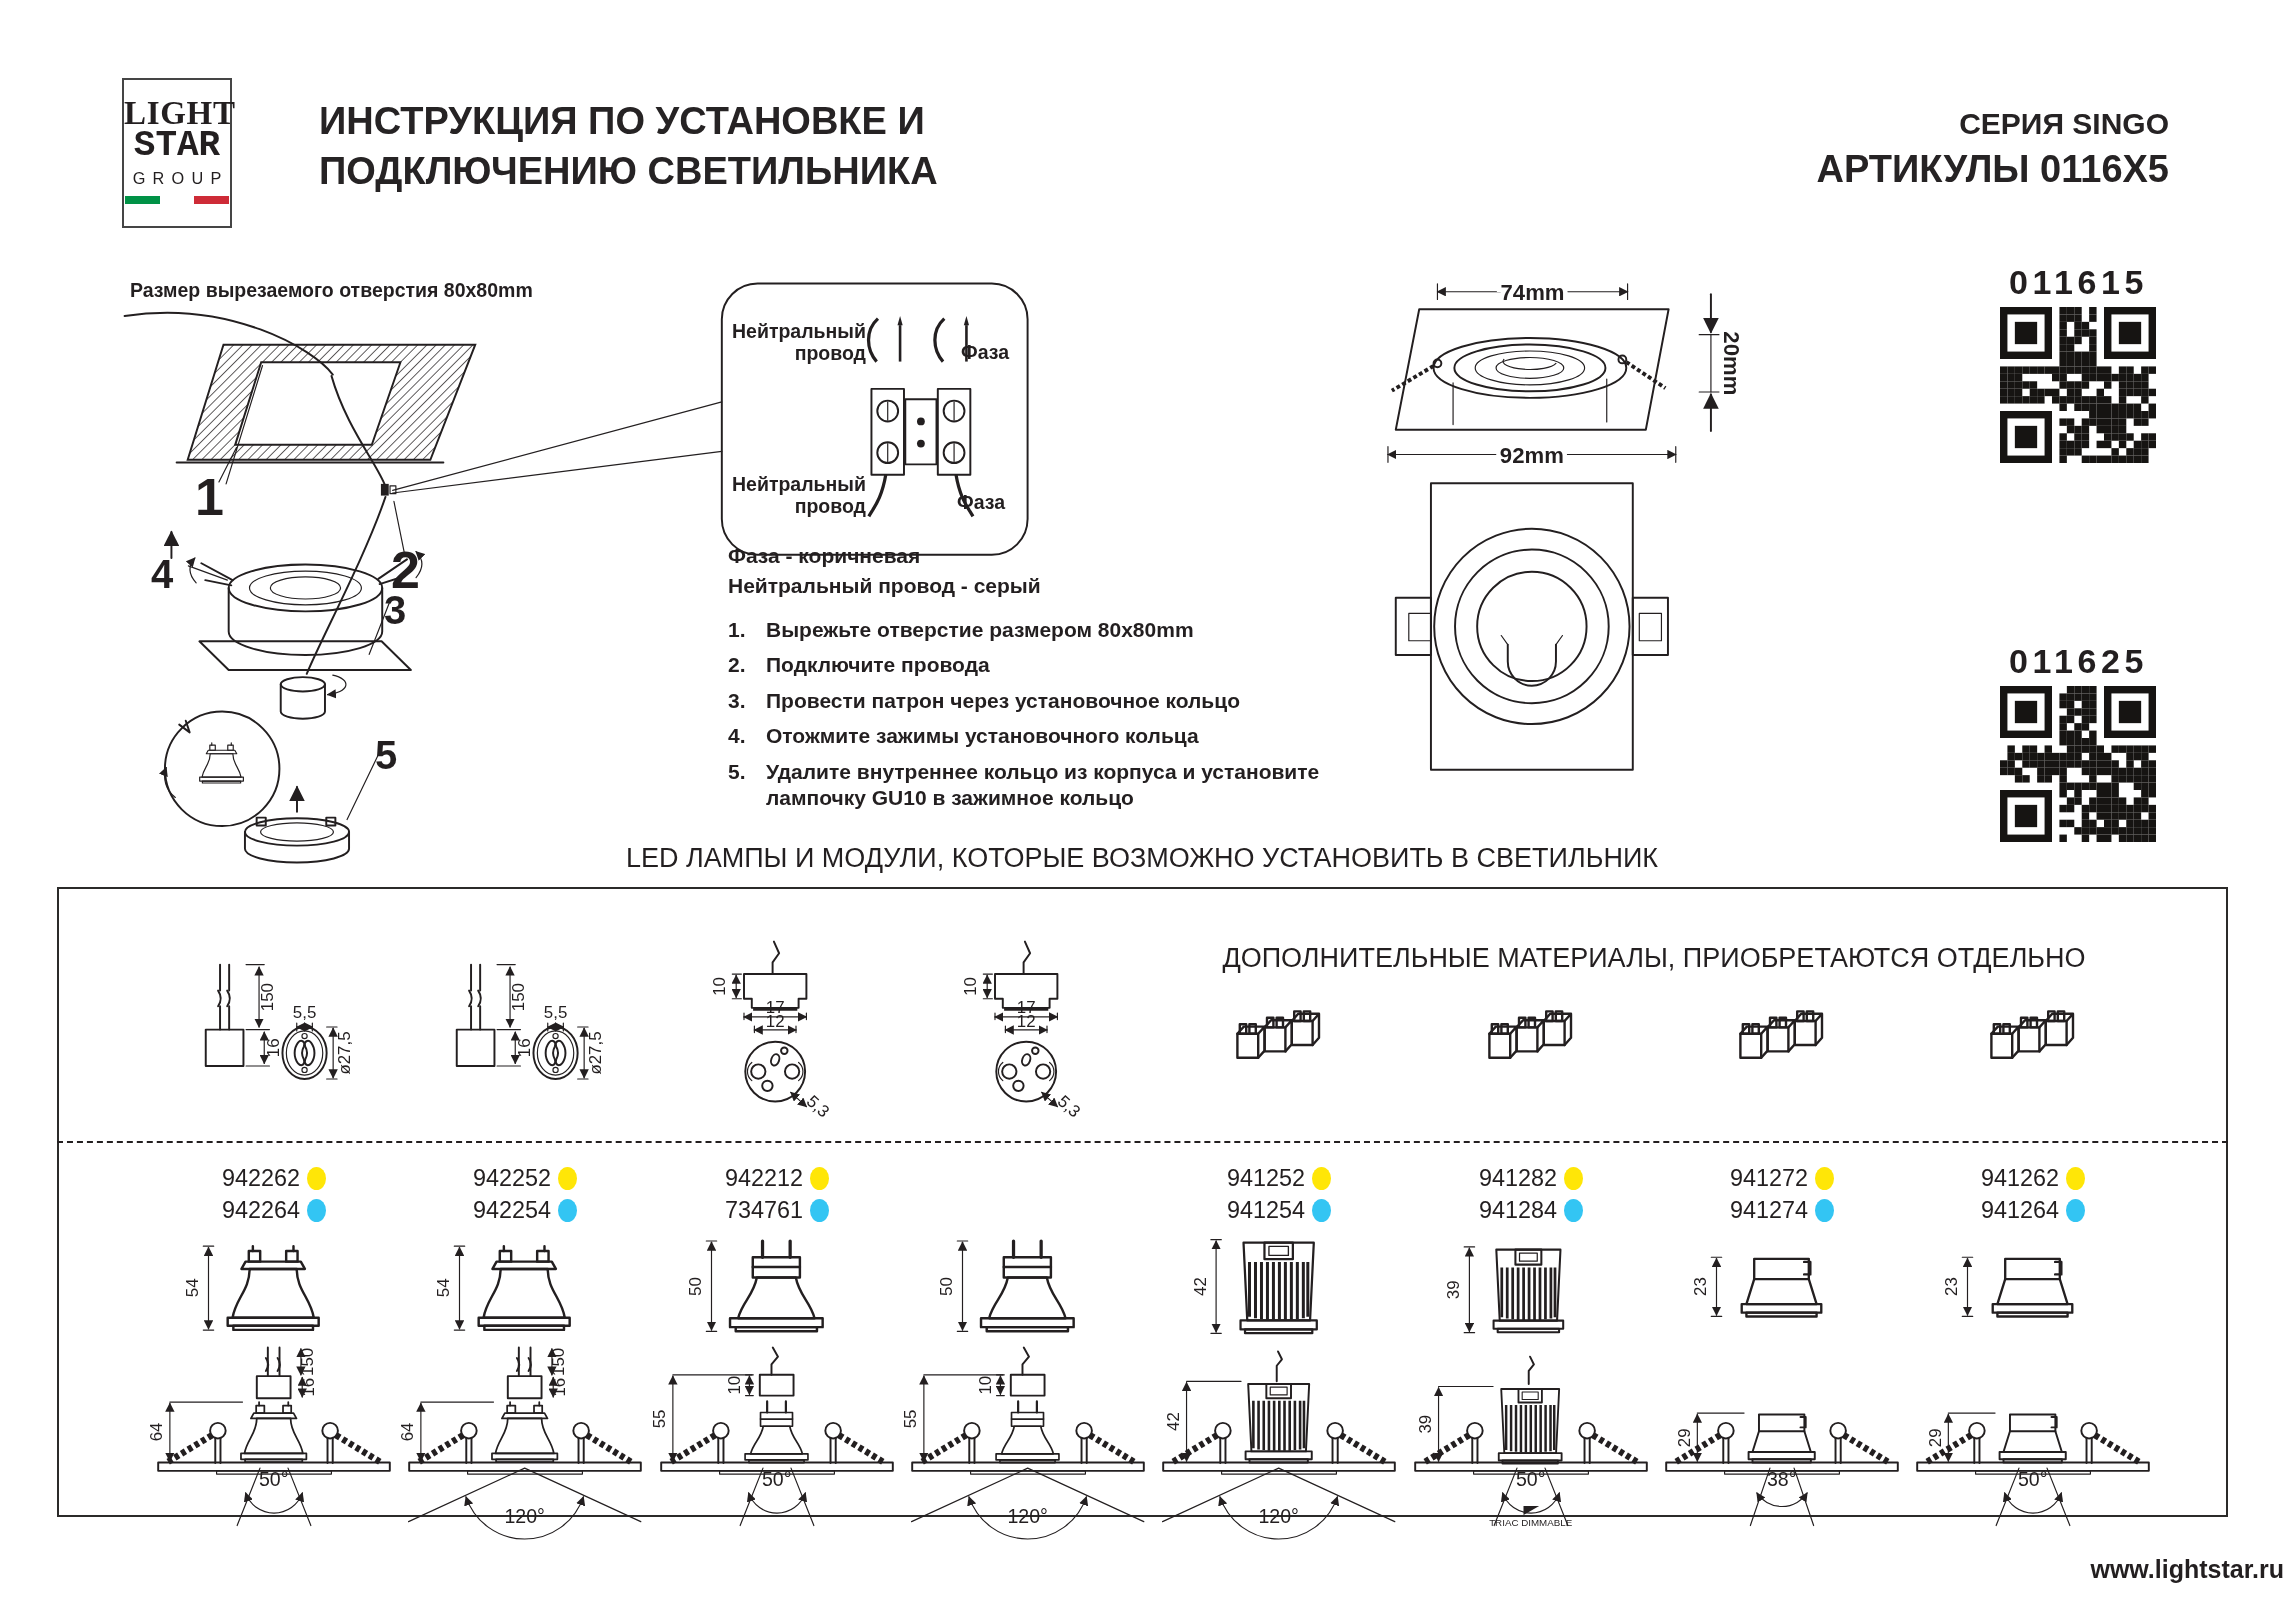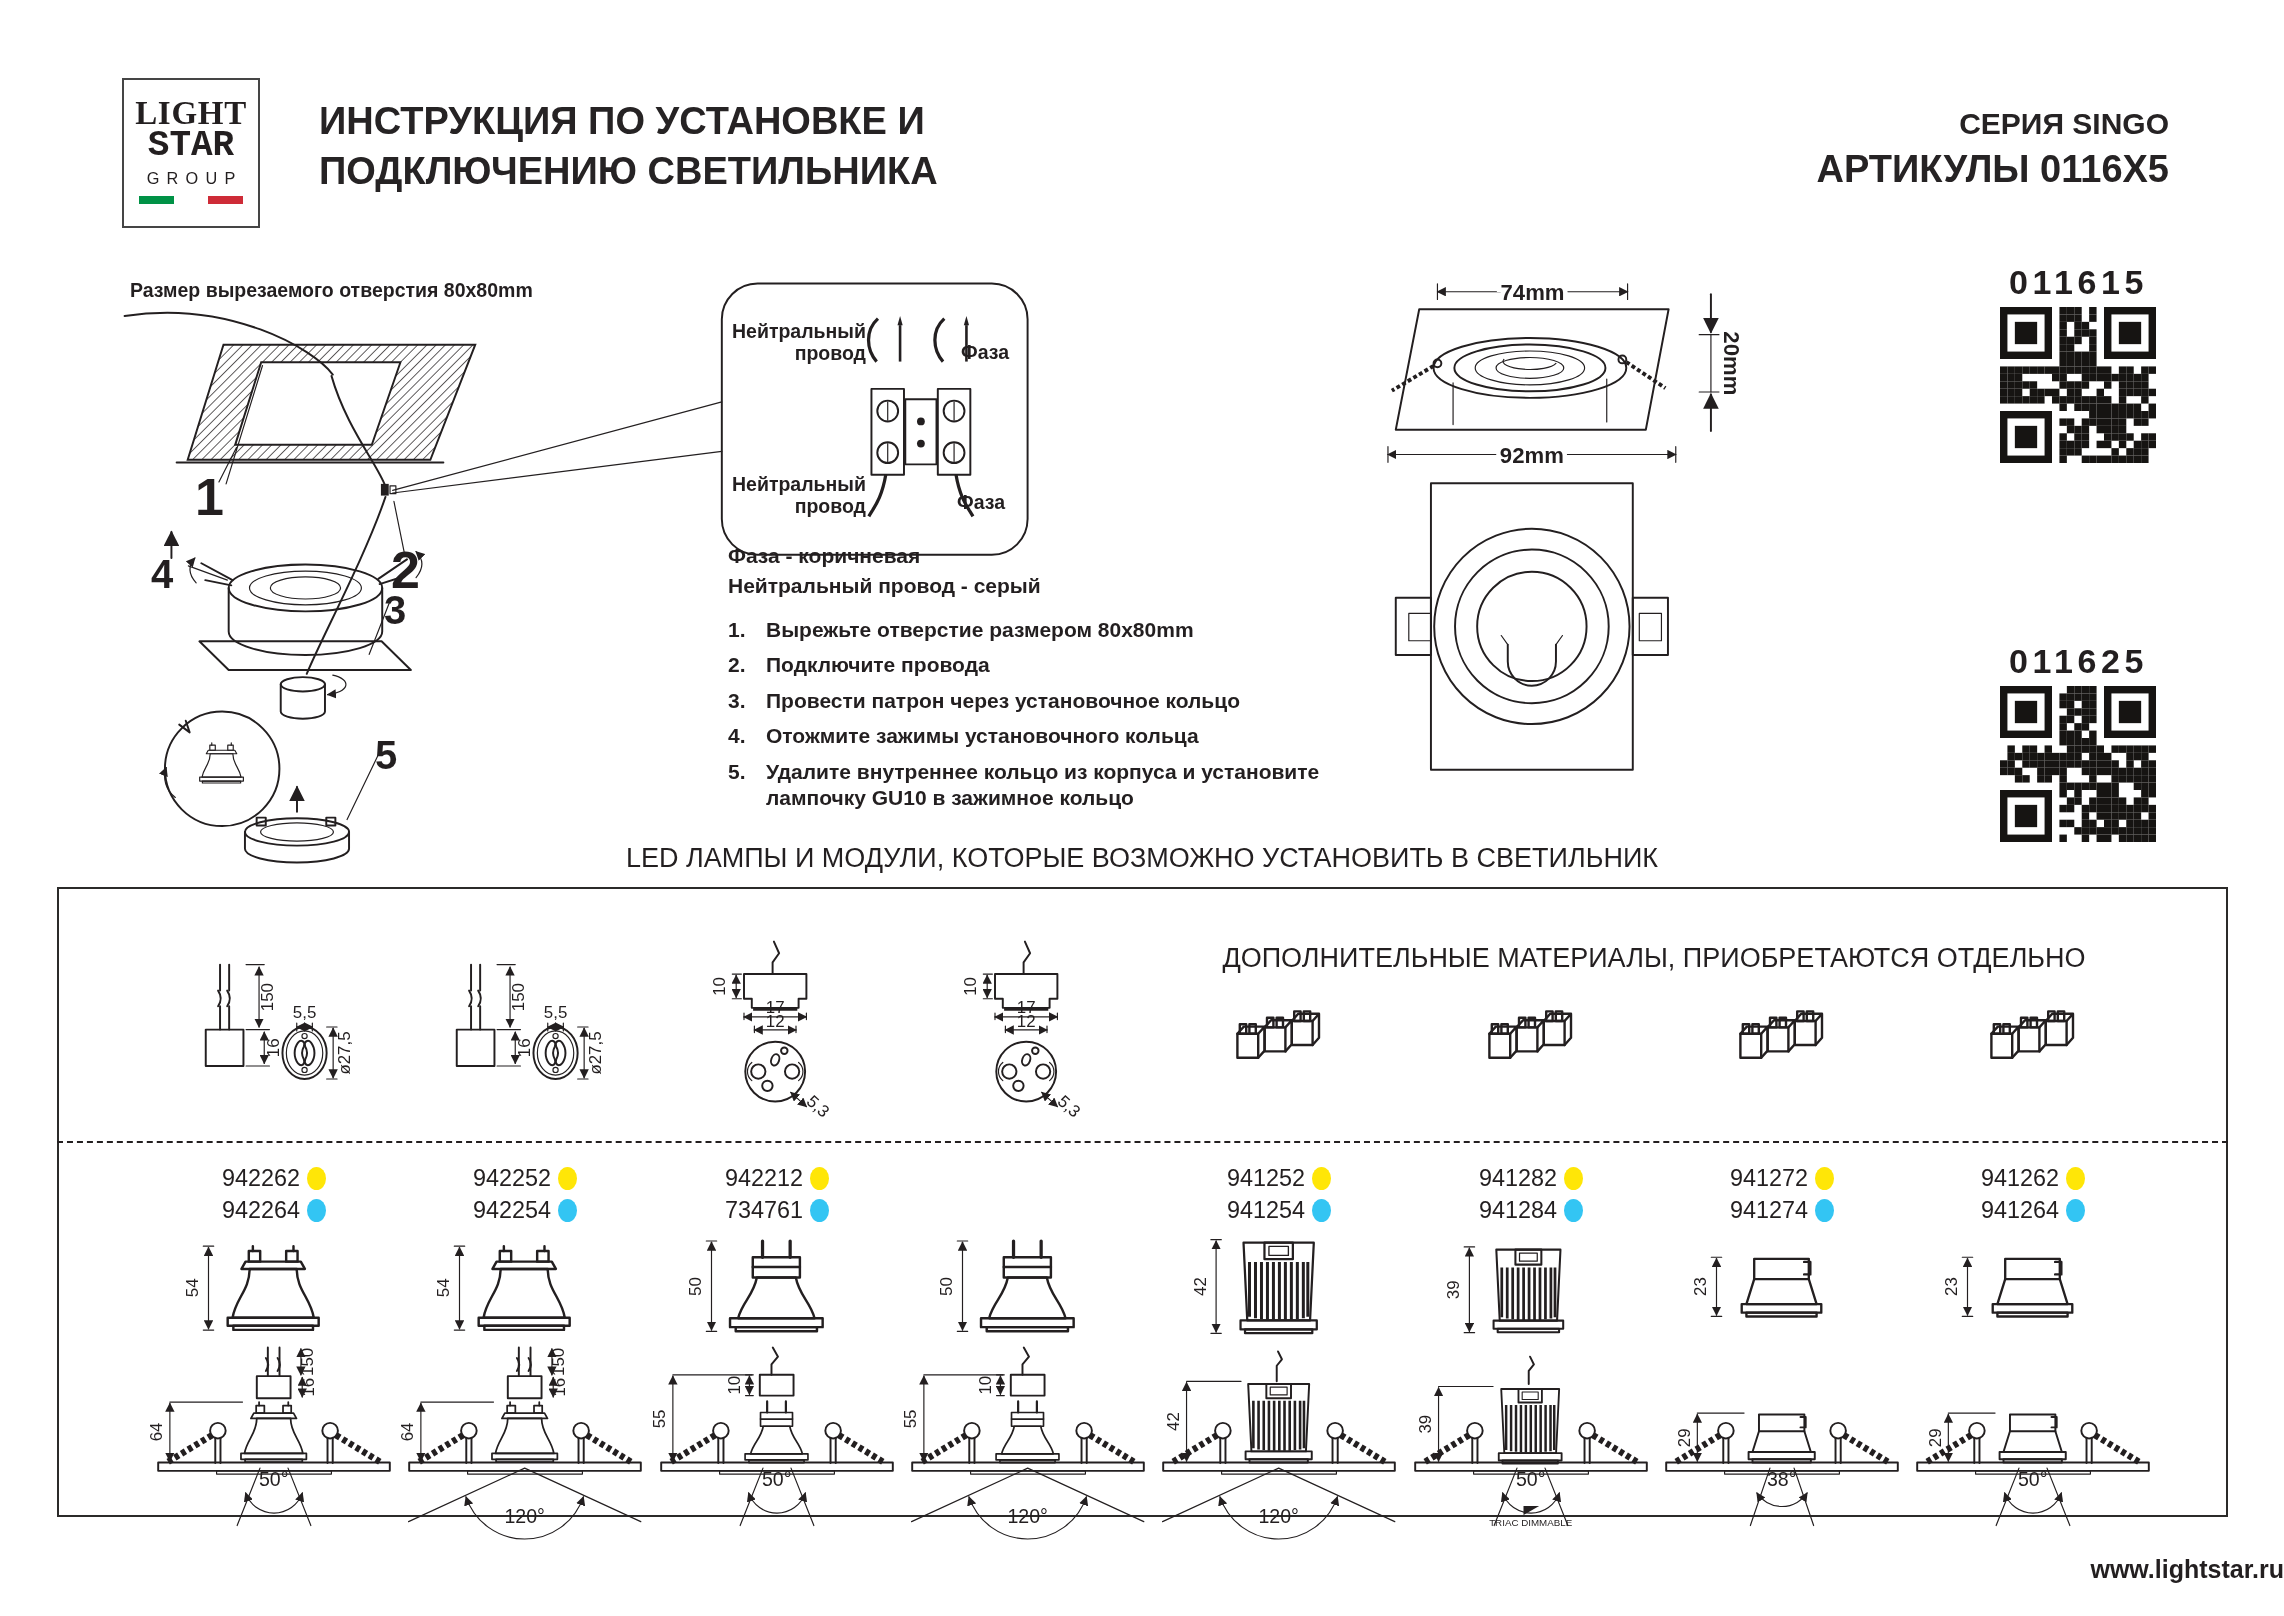--- a/index.html
+++ b/index.html
@@ -8,21 +8,21 @@
   .abs{position:absolute}
   svg{overflow:visible;display:block}
   .ln{fill:none;stroke:#231f20;stroke-width:3;stroke-linecap:round;stroke-linejoin:round}
   .th{stroke-width:1.8}
   .tk{stroke-width:5;fill:none;stroke:#231f20}
   .fl{fill:#231f20;stroke:none}
   text{font-family:"Liberation Sans",sans-serif;fill:#231f20}
   .dim{font-size:26px}
   .beamlab{font-size:30px}
   .dimlab{font-size:34px;font-weight:bold;paint-order:stroke;stroke:#fff;stroke-width:14px}
-  .logo-box{left:122px;top:78px;width:138px;height:150px;border:2px solid #454545;text-align:center;padding-top:18px}
+  .logo-box{left:122px;top:78px;width:110px;height:150px;border:2px solid #454545;text-align:center;padding-top:18px}
   .logo-l1{font-family:"Liberation Serif",serif;font-weight:bold;font-size:33px;line-height:.95;letter-spacing:0.7px}
   .logo-l2{font-family:Liberation Mono, monospace;font-weight:bold;font-size:36px;line-height:.95}
   .logo-l3{font-size:16.3px;letter-spacing:7.2px;margin-top:5.2px;padding-left:7.2px}
   .flag{margin:7.8px auto 0;width:104px;height:8.5px;display:flex}
   .flag i{flex:1}
   .doc-title{left:319px;top:96px;font-size:38px;font-weight:bold;line-height:1.32;color:#262324}
   .series-block{right:115px;top:107px;text-align:right;font-weight:bold;color:#262324}
   .series-line{font-size:30px}
   .articles-line{font-size:38px;margin-top:6.5px}
   .note{font-size:19.5px;font-weight:bold}

